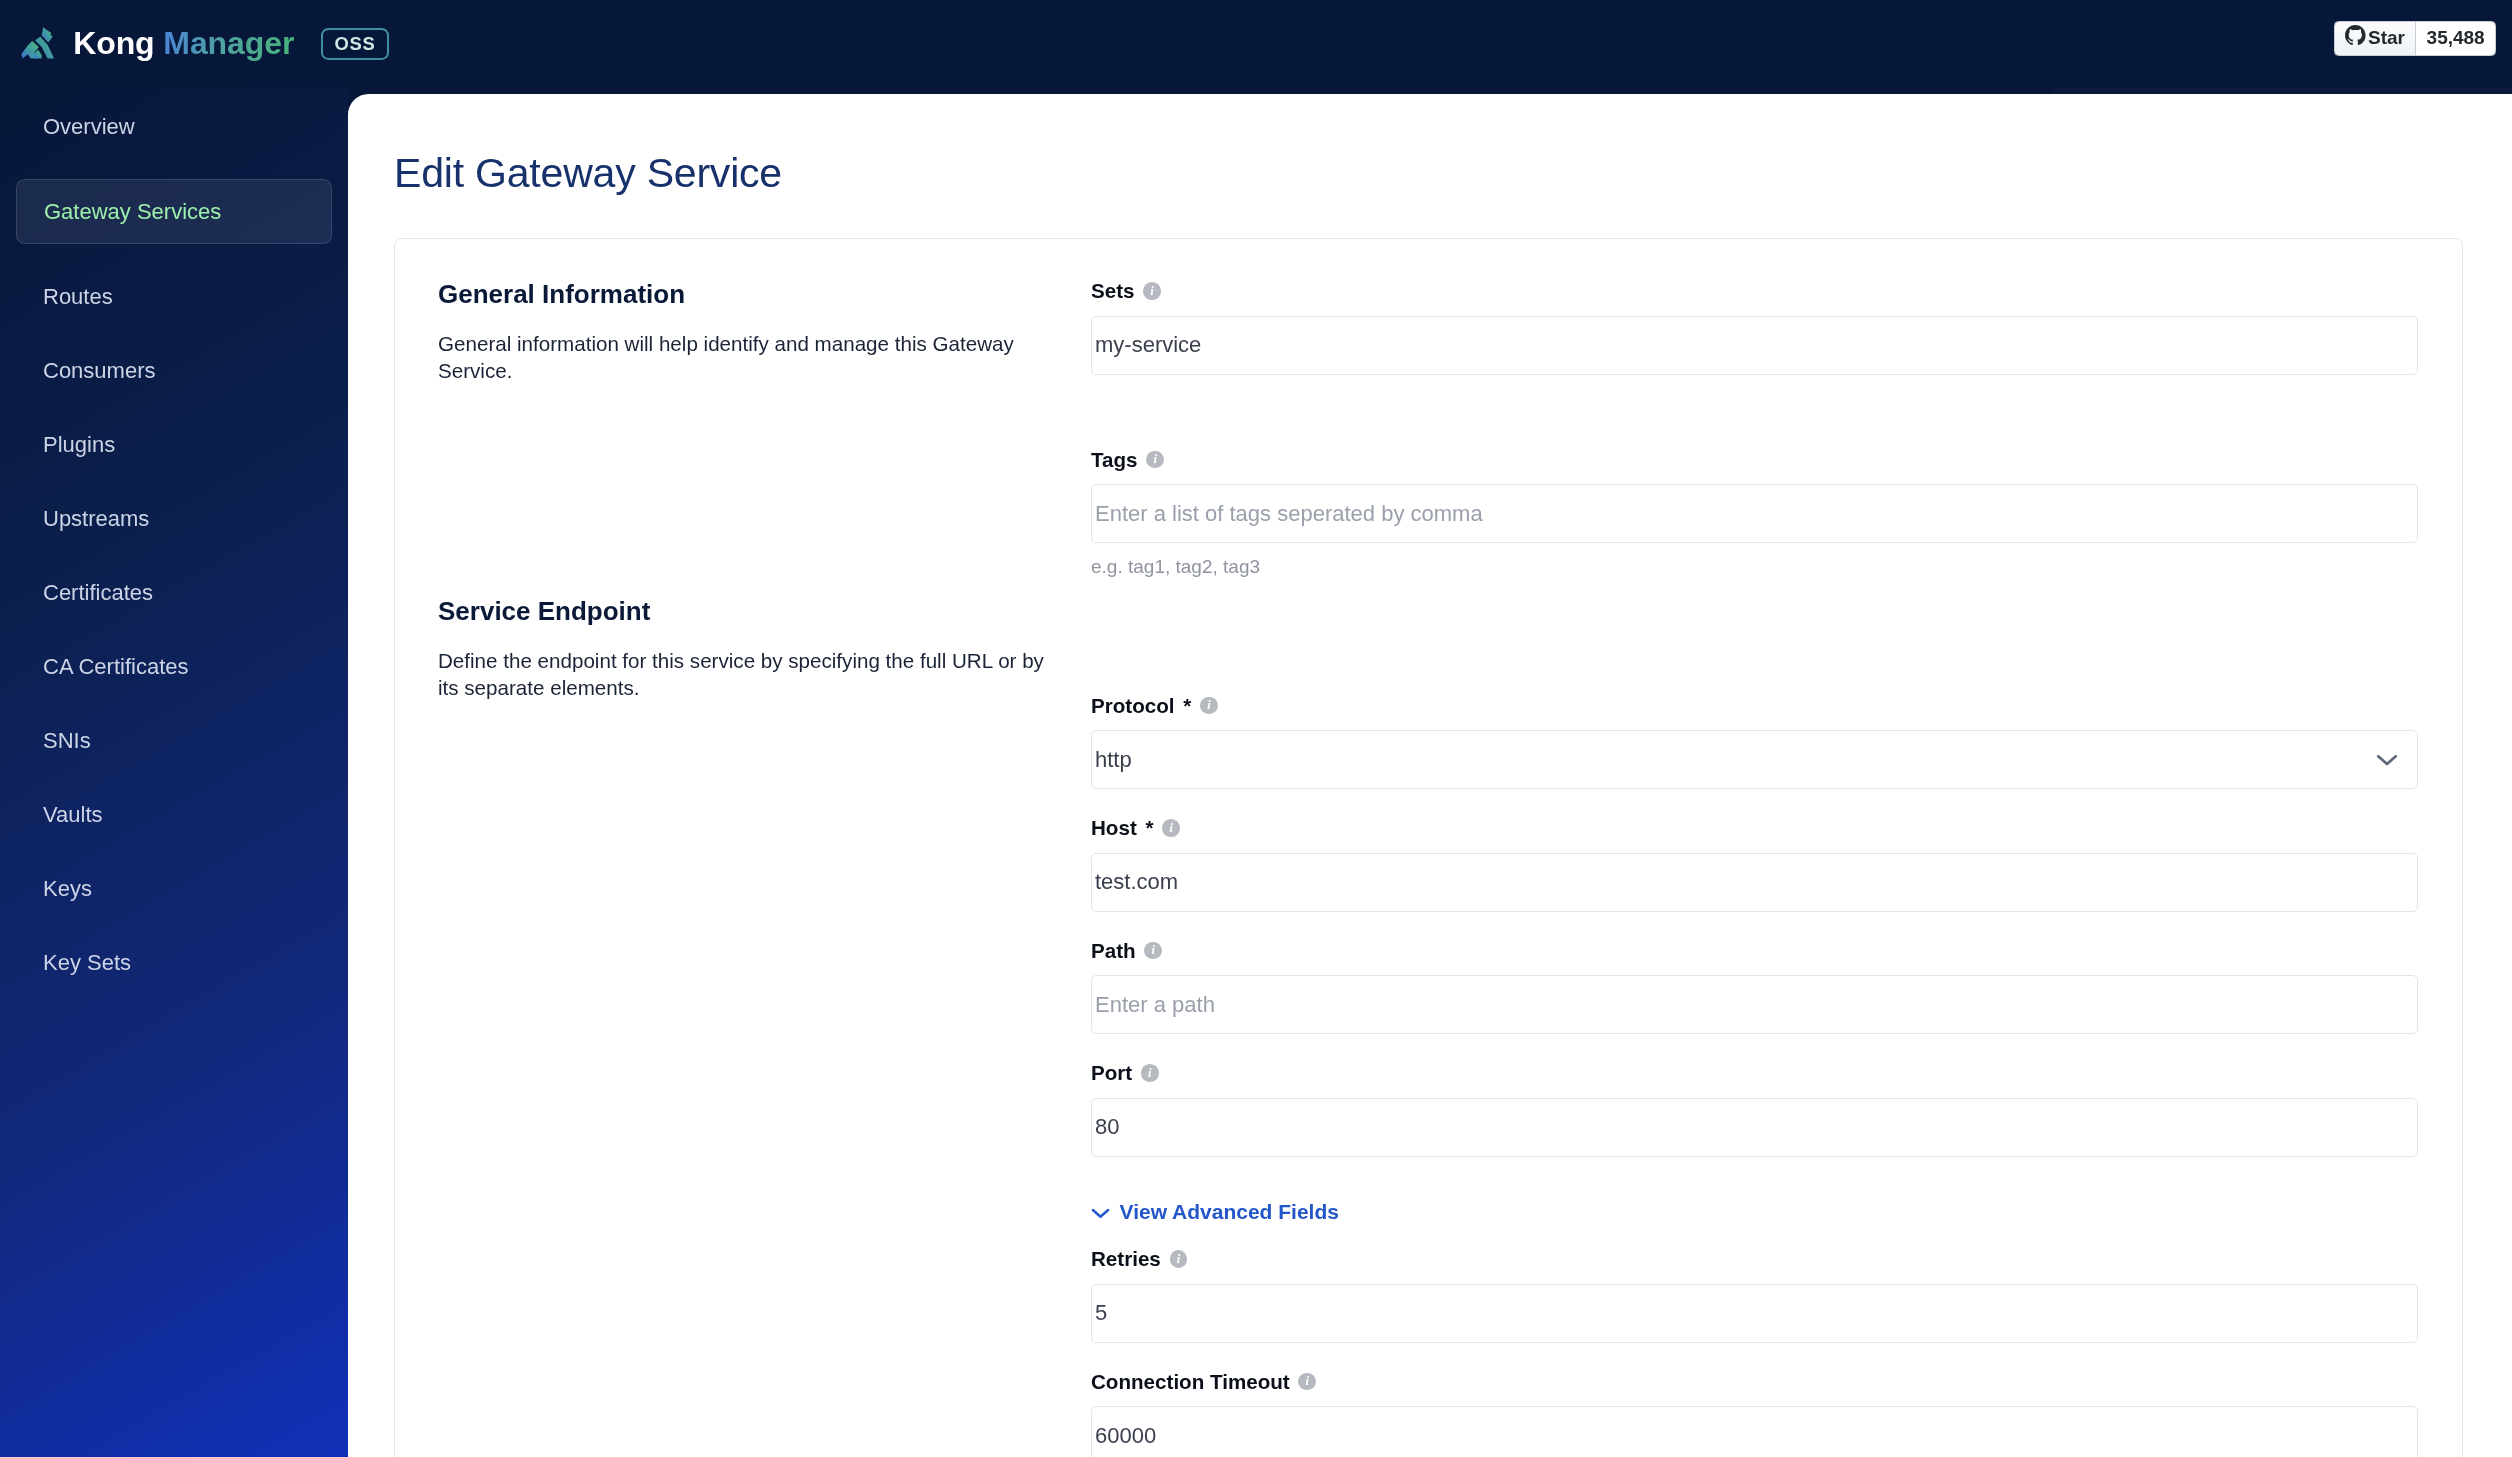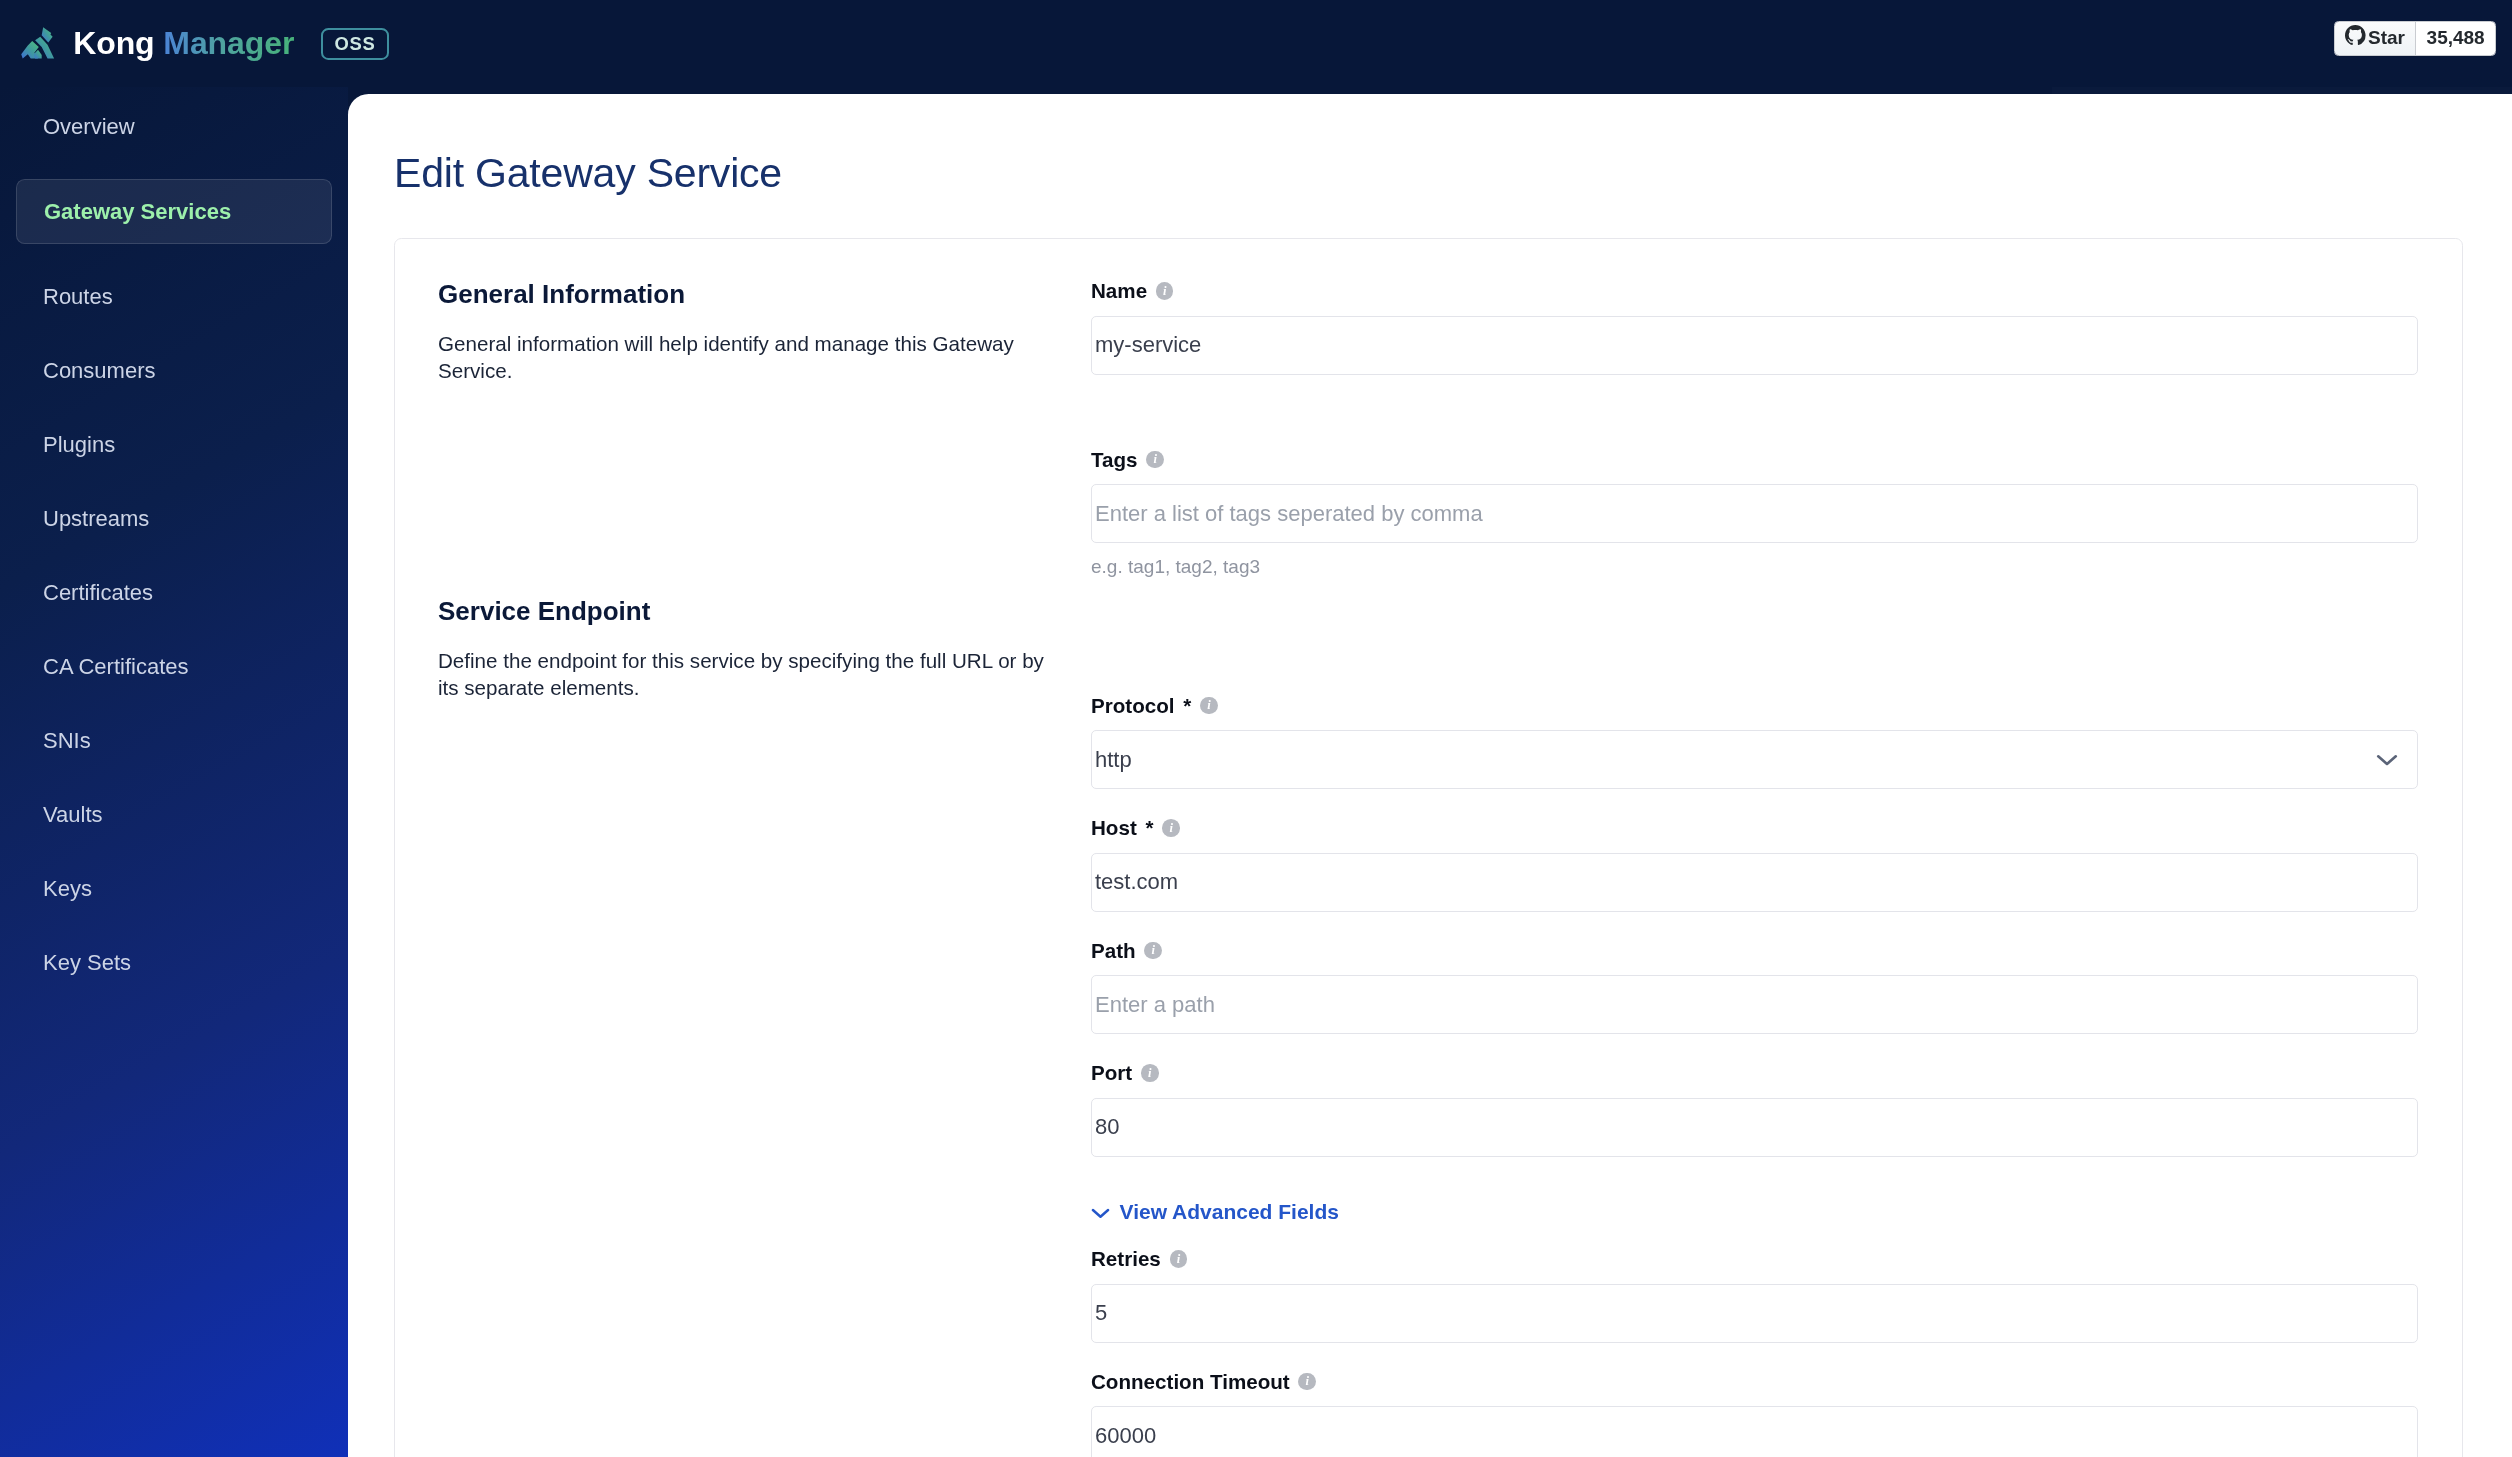--- a/index.html
+++ b/index.html
@@ -124,21 +124,21 @@
     border-radius: 8.8px;
     white-space: nowrap;
   }
   .nav-spacer { height: 31px; }
   .nav-item.active {
     background: rgba(255,255,255,0.08);
     border: 0.7px solid rgba(255,255,255,0.13);
     height: 65px;
     line-height: 63px;
     color: #9df0ab;
-    font-weight: bold;
+    font-weight: normal;
   }
 
   
   .main {
     position: absolute;
     top: 94px;
     left: 348px;
     width: 2164px;
     height: 1371px;
     background: #ffffff;
@@ -328,21 +328,21 @@
           <div class="section-title">Service Endpoint</div>
           <div class="section-desc">Define the endpoint for this service by specifying the full URL or by its separate elements.</div>
         </div>
       </div>
 
       <div class="card-right">
 
         
         <div class="field">
           <div class="field-label">
-            <span>Name</span>
+            <span>Sets</span>
             <span class="info-icon">i</span>
           </div>
           <div class="input">my-service</div>
         </div>
 
         <div class="field-gap"></div>
 
         
         <div class="field tight">
           <div class="field-label">

